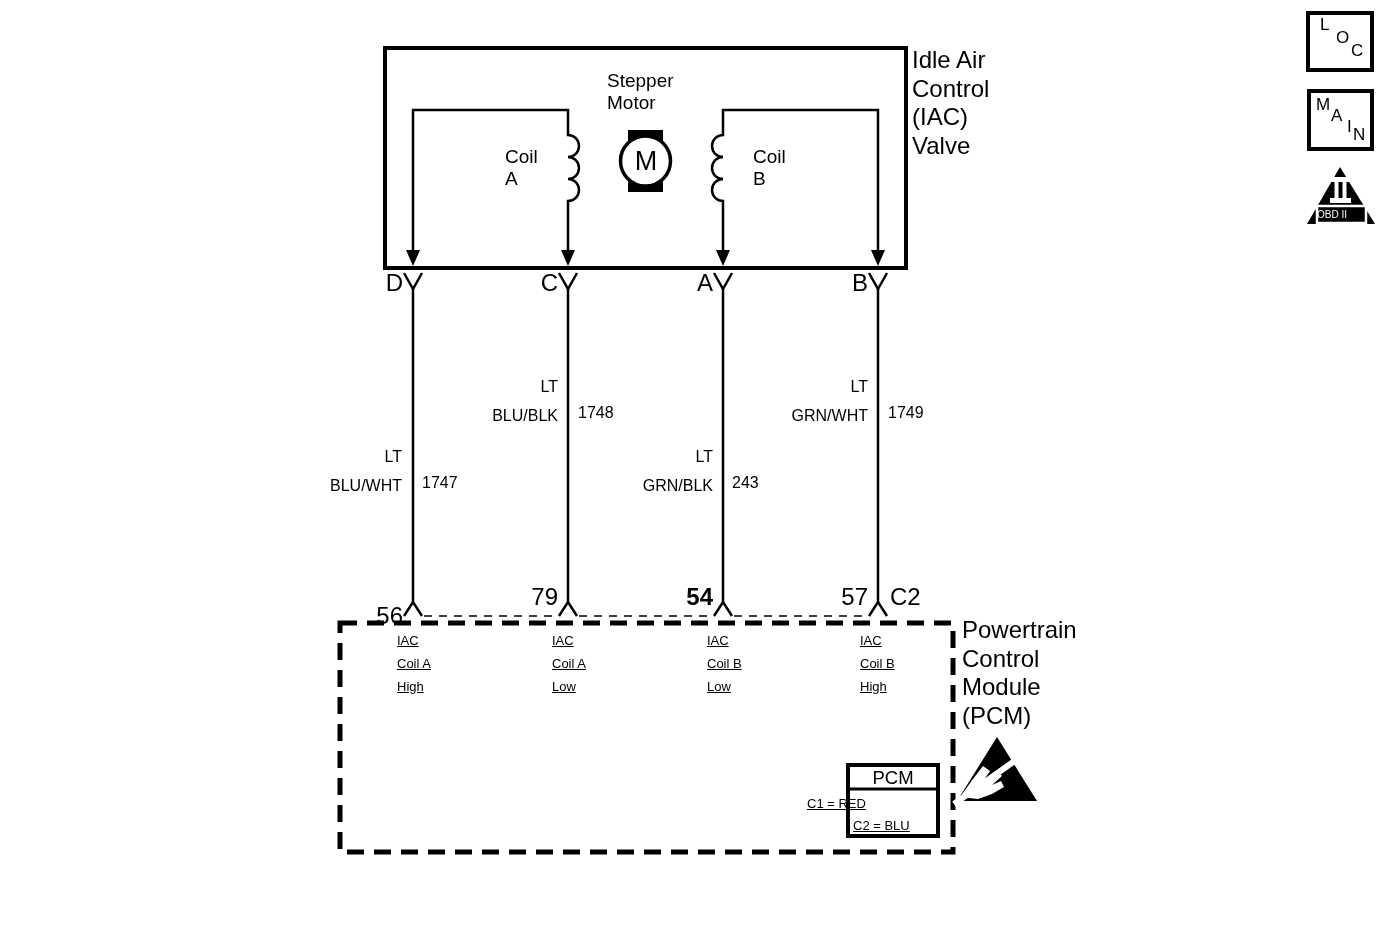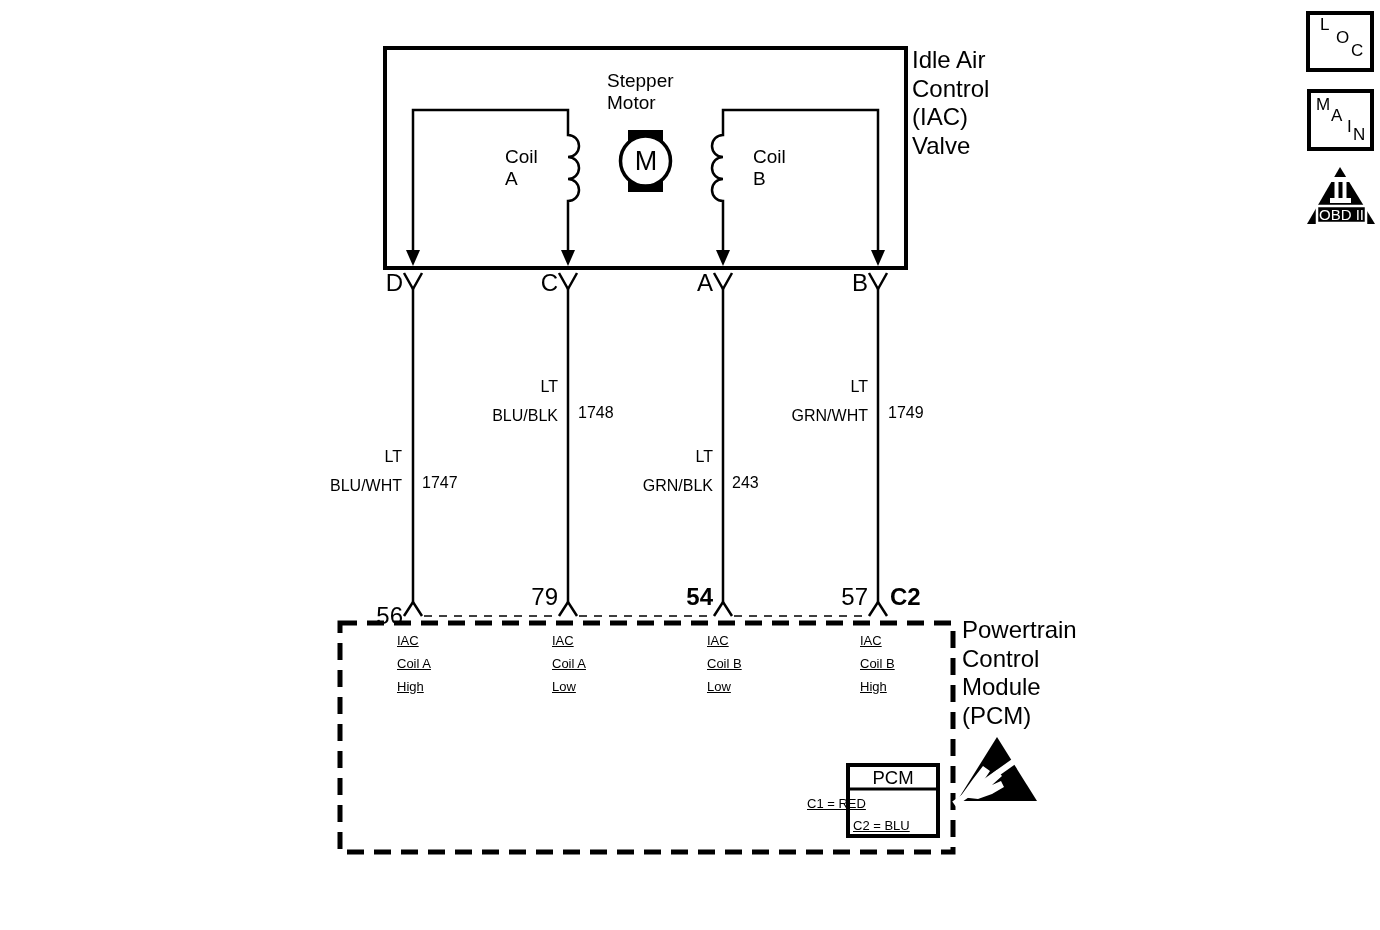--- a/index.html
+++ b/index.html
@@ -137,21 +137,21 @@
 
   <div class="t wire-lbl" style="left:422px;top:468px;">1747</div>
   <div class="t wire-lbl" style="left:578px;top:398px;text-align:center;">1748</div>
   <div class="t wire-lbl" style="left:732px;top:468px;">243</div>
   <div class="t wire-lbl" style="left:888px;top:398px;">1749</div>
 
   <div class="t pin-num ra" style="left:353px;top:603px;width:50px;">56</div>
   <div class="t pin-num ra" style="left:508px;top:584px;width:50px;">79</div>
   <div class="t pin-num ra" style="left:663px;top:584px;width:50px;font-weight:bold;">54</div>
   <div class="t pin-num ra" style="left:818px;top:584px;width:50px;">57</div>
-  <div class="t pin-num" style="left:890px;top:584px;font-weight:bold;">C2</div>
+  <div class="t pin-num" style="left:890px;top:584px;">C2</div>
 
   <div class="t fn" style="left:397px;top:629px;">IAC
 Coil A
 High</div>
   <div class="t fn" style="left:552px;top:629px;">IAC
 Coil A
 Low</div>
   <div class="t fn" style="left:707px;top:629px;">IAC
 Coil B
 Low</div>
@@ -170,15 +170,15 @@
 
   <div class="badge-letter" style="left:1320px;top:16px;">L</div>
   <div class="badge-letter" style="left:1336px;top:29px;">O</div>
   <div class="badge-letter" style="left:1351px;top:42px;">C</div>
 
   <div class="badge-letter" style="left:1316px;top:96px;">M</div>
   <div class="badge-letter" style="left:1331px;top:107px;">A</div>
   <div class="badge-letter" style="left:1347px;top:118px;">I</div>
   <div class="badge-letter" style="left:1353px;top:126px;">N</div>
 
-  <div class="t ctr white" style="left:1317px;top:208px;width:49px;font-size:15px;line-height:13px;">OBD II</div>
+  <div class="t ctr white" style="left:1317px;top:208px;width:30px;font-size:10px;line-height:13px;">OBD II</div>
 
 </div>
 
 </body></html>

